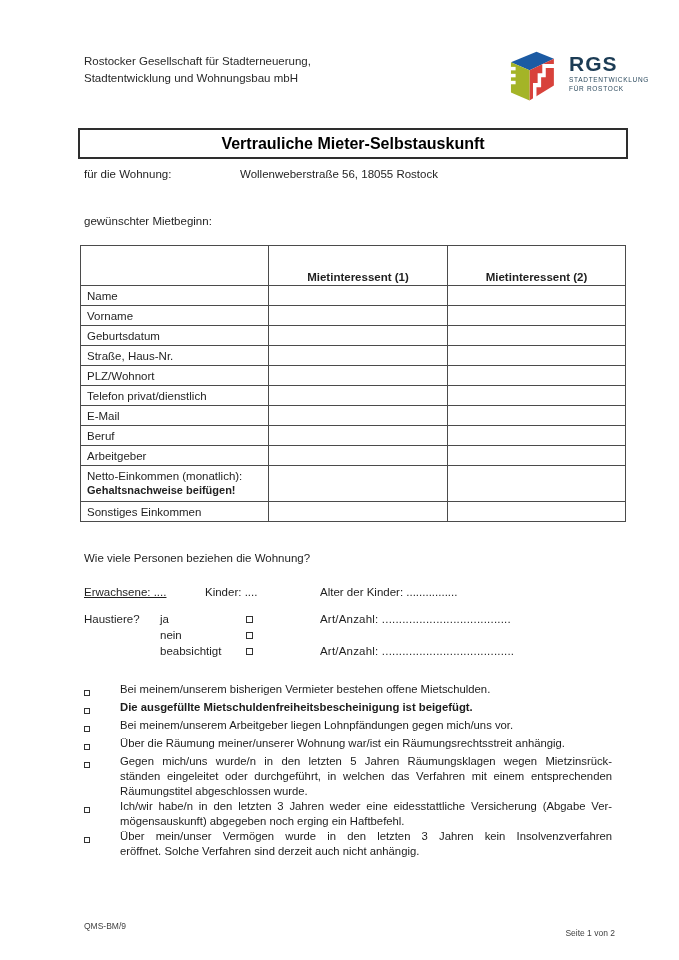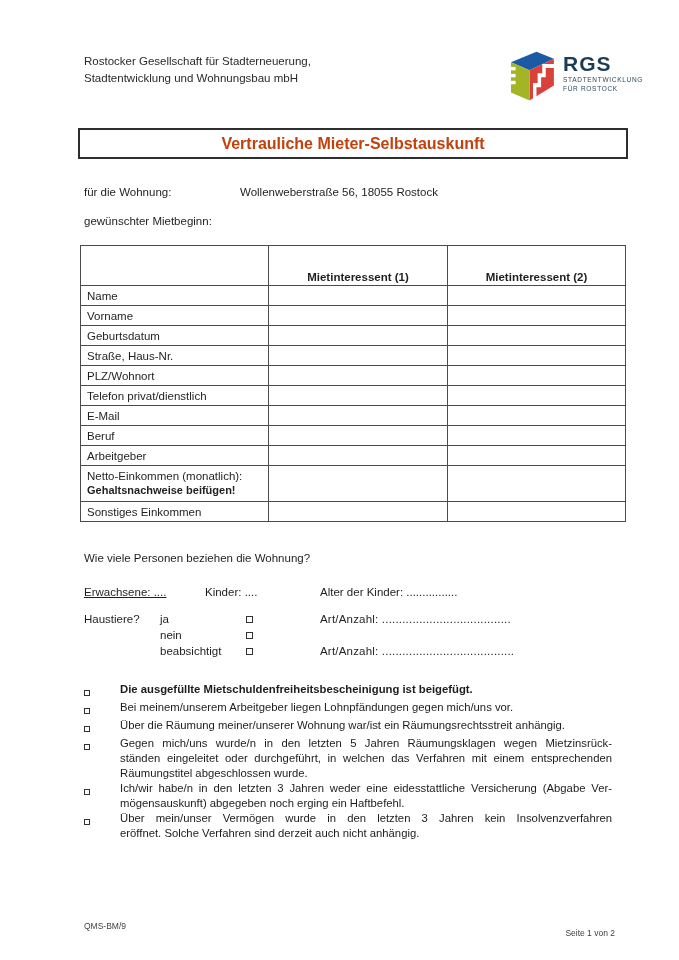--- a/index.html
+++ b/index.html
@@ -15,38 +15,38 @@
   
   .company {
     position: absolute; left: 84px; top: 53px;
     font-size: 11.5px; line-height: 17px; color: #2a2a2a;
   }
   .logo {
     position: absolute; left: 504px; top: 45px;
     display: flex; align-items: flex-start;
   }
   .logo-cube { width: 58px; height: 60px; }
-  .logo-text { margin-left: 1px; margin-top: 9px; }
+  .logo-text { margin-left: 7px; margin-top: 9px; }
   .logo-rgs {
     font-size: 21px; font-weight: bold; color: #1c3c55;
     letter-spacing: 1px; line-height: 20px;
   }
   .logo-sub {
     font-size: 6.5px; color: #2c4a5e; letter-spacing: 0.7px;
     line-height: 8.5px; margin-top: 2px;
   }
   
   .title-box {
     position: absolute; left: 78px; top: 128px; width: 550px; height: 31px;
     border: 2px solid #2e2e2e;
     display: flex; align-items: center; justify-content: center;
   }
-  .title-box span { font-size: 16px; font-weight: bold; color: #c2410c; }
-  
-  .line-wohnung { position: absolute; left: 84px; top: 186px; font-size: 11.5px; }
+  .title-box span { font-size: 16px; font-weight: bold; color: #000000; }
+  
+  .line-wohnung { position: absolute; left: 84px; top: 168px; font-size: 11.5px; }
   .line-wohnung .val { position: absolute; left: 156px; top: 0; white-space: nowrap; }
   .line-mietbeginn { position: absolute; left: 84px; top: 215px; font-size: 11.5px; }
   
   .ptable {
     position: absolute; left: 80px; top: 245px;
     border-collapse: collapse; table-layout: fixed;
     width: 545px; font-size: 11.5px;
   }
   .ptable col.c0 { width: 188px; }
   .ptable col.c1 { width: 179px; }
@@ -225,20 +225,26 @@
     <div class="pets-row">
       <span class="pets-opt">beabsichtigt</span>
       <span class="pets-box"></span>
       <span class="pets-art">Art/Anzahl: .......................................</span>
     </div>
   </div>
 
   <div class="checklist">
     <div class="chk-item">
       <div class="chk-box-col"><span class="chk-box"></span></div>
+      <div class="chk-text">
+          <div>Bei meinem/unserem bisherigen Vermieter bestehen offene Mietschulden.</div>
+        </div>
+    </div>
+    <div class="chk-item">
+      <div class="chk-box-col"><span class="chk-box"></span></div>
       <div class="chk-text bold">
           <div>Die ausgefüllte Mietschuldenfreiheitsbescheinigung ist beigefügt.</div>
         </div>
     </div>
     <div class="chk-item">
       <div class="chk-box-col"><span class="chk-box"></span></div>
       <div class="chk-text">
           <div>Bei meinem/unserem Arbeitgeber liegen Lohnpfändungen gegen mich/uns vor.</div>
         </div>
     </div>

